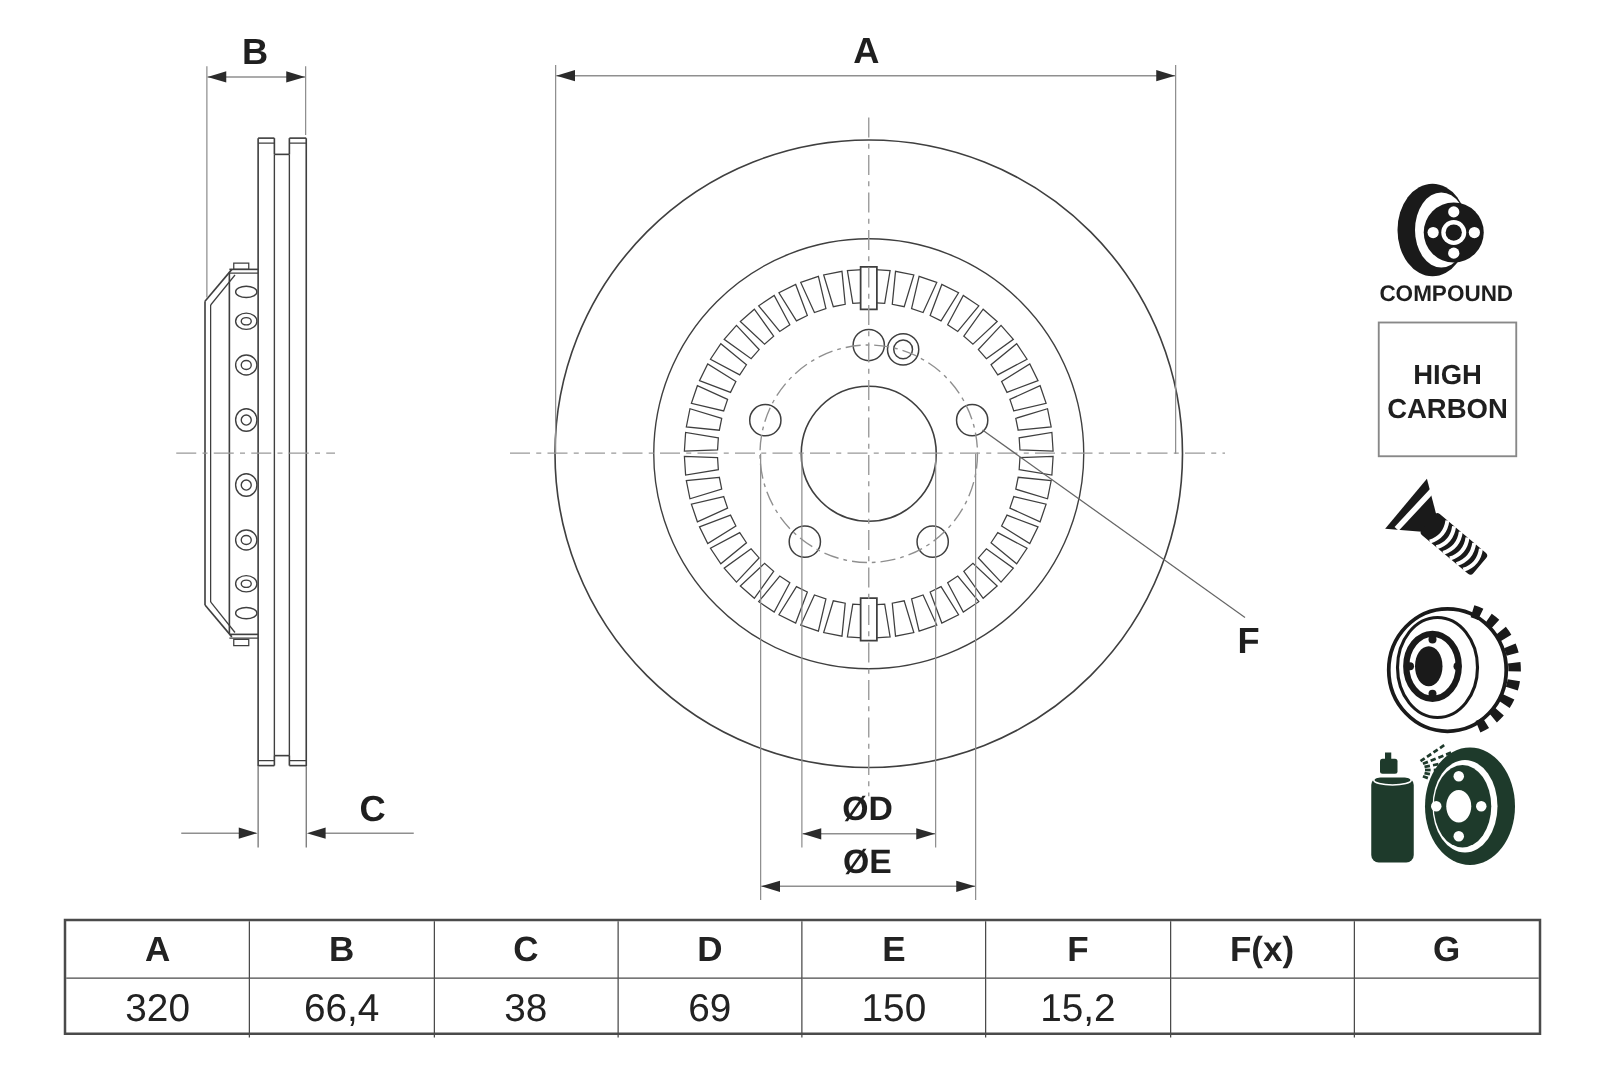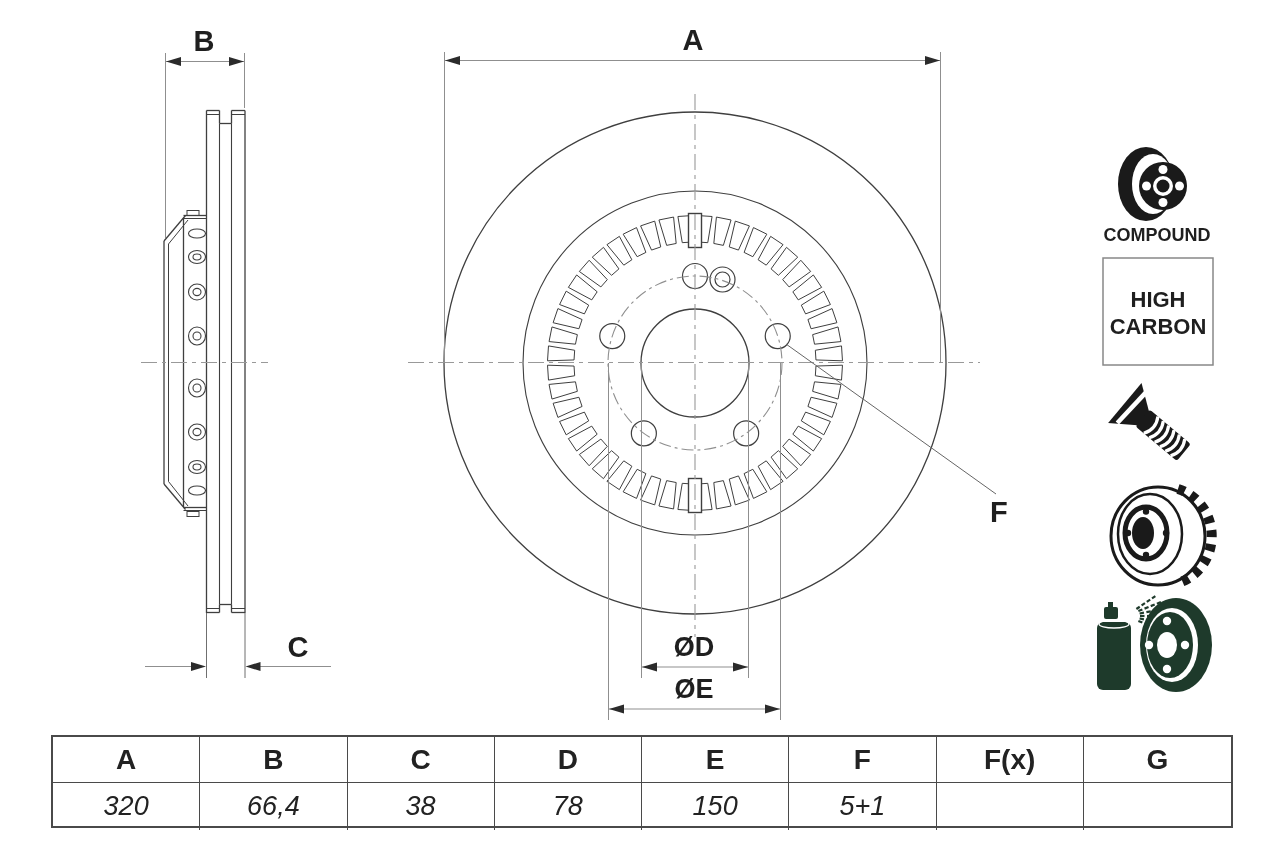--- a/index.html
+++ b/index.html
@@ -17,21 +17,21 @@
 
   
   #spec-table{position:absolute;left:51px;top:735px;width:1182px;height:93px;
     display:grid;grid-template-columns:repeat(8,1fr);grid-template-rows:46px 47px;
     border:2px solid #4a4a4a;box-sizing:border-box;background:#fff;}
   #spec-table .cell{display:flex;align-items:center;justify-content:center;
     border-right:1px solid #4a4a4a;border-bottom:1px solid #4a4a4a;
     color:#222;box-sizing:border-box;}
   #spec-table .cell:nth-child(8n){border-right:none;}
   #spec-table .cell.hdr{font-weight:bold;font-size:28px;}
-  #spec-table .cell.val{font-size:27px;font-style:italic;}
+  #spec-table .cell.val{font-size:31px;}
   #spec-table .cell.last-row{border-bottom:none;}
 </style>
 </head>
 <body>
 
 <div id="stage">
   <svg id="drawing" width="1280" height="853" viewBox="0 0 1280 853">
 
     <g stroke="#3f3f3f" stroke-width="1.3" fill="none">
 
@@ -316,18 +316,18 @@
       <div class="cell hdr">B</div>
       <div class="cell hdr">C</div>
       <div class="cell hdr">D</div>
       <div class="cell hdr">E</div>
       <div class="cell hdr">F</div>
       <div class="cell hdr">F(x)</div>
       <div class="cell hdr">G</div>
       <div class="cell val last-row">320</div>
       <div class="cell val last-row">66,4</div>
       <div class="cell val last-row">38</div>
-      <div class="cell val last-row">78</div>
+      <div class="cell val last-row">69</div>
       <div class="cell val last-row">150</div>
-      <div class="cell val last-row">5+1</div>
+      <div class="cell val last-row">15,2</div>
       <div class="cell val last-row"></div>
     </div>
 </div>
 
 </body></html>

